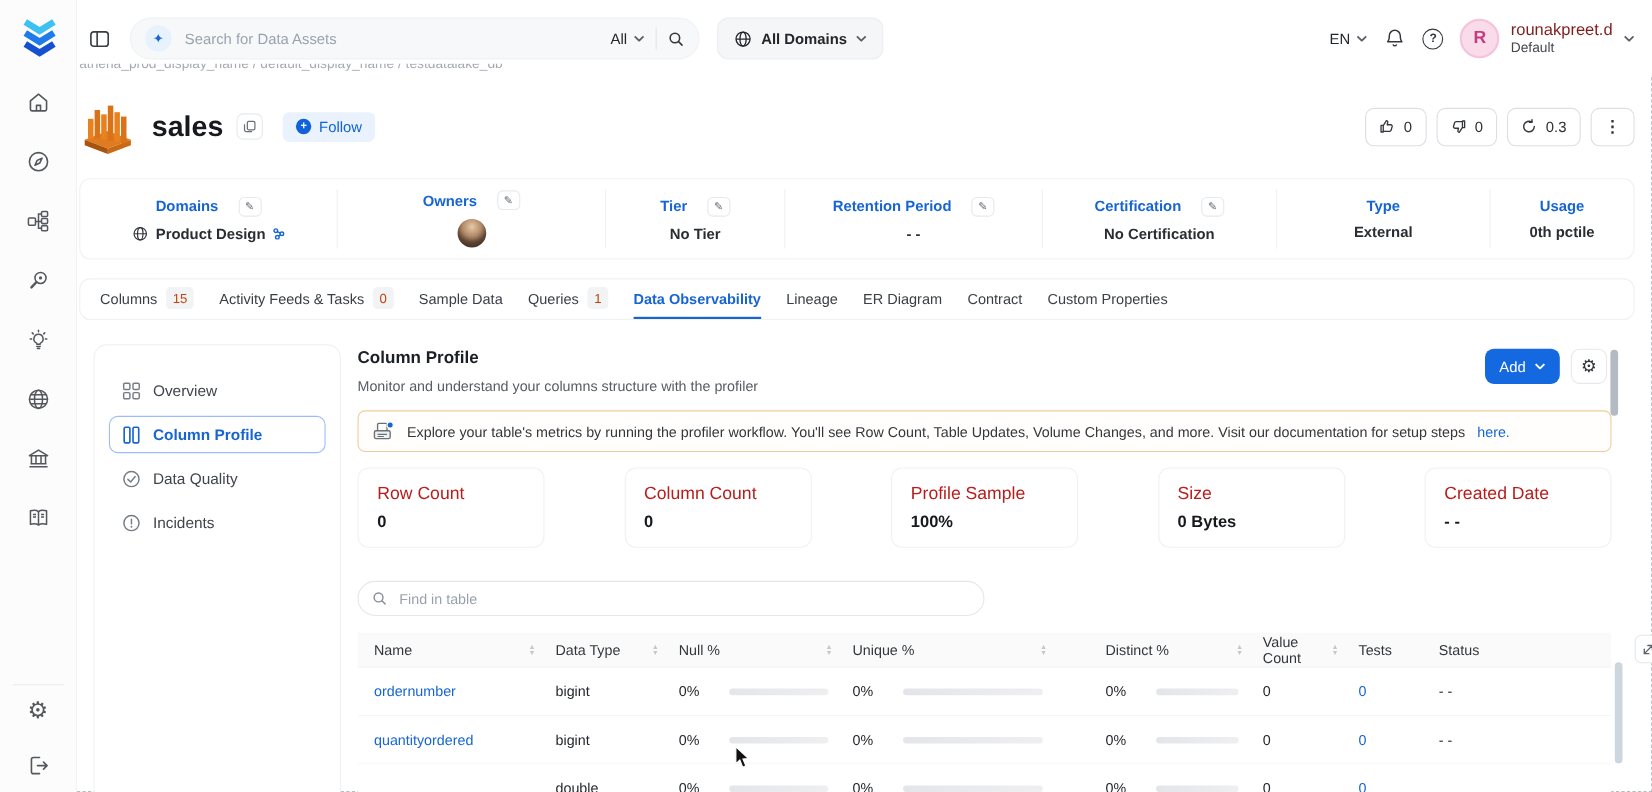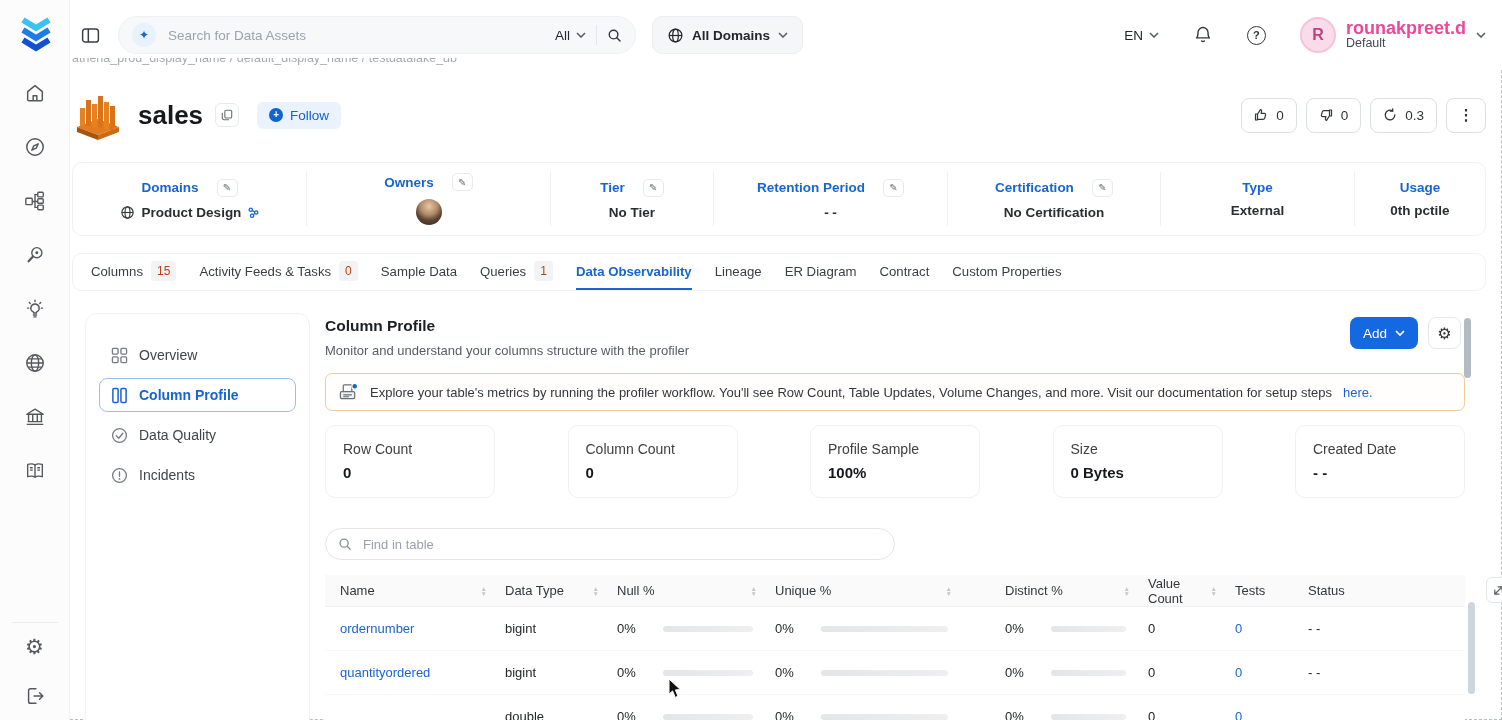--- a/index.html
+++ b/index.html
@@ -23,28 +23,28 @@
   .search-pill { width:518px; height:38px; margin-left:16px; background:#f7f8fa; border:1px solid #eff1f3; border-radius:19px;
                  display:flex; align-items:center; gap:10px; padding:0 13px; }
   .spark-bubble { width:24px; height:24px; border-radius:50%; background:#e7f2fd; color:#1765d1; font-size:12px;
                   display:flex; align-items:center; justify-content:center; flex:0 0 auto; }
   .search-input { flex:1; border:none; outline:none; background:transparent; font-size:13.5px; color:#3a3f45; font-family:inherit; }
   .search-input::placeholder { color:#9aa3ad; }
   .scope { display:flex; align-items:center; gap:6px; font-size:13.5px; color:#23262b;text-align:right; }
   .pill-divider { width:1px; height:20px; background:#e3e6ea; }
   .domains-pill { margin-left:16px; height:38px; background:#f5f6f8; border:1px solid #ebedf0; border-radius:10px;
                   display:flex; align-items:center; gap:8px; padding:0 14px; font-size:13.5px; font-weight:700; color:#23262b; }
-  .nav-right { margin-left:auto; display:flex; align-items:center; gap:34px; }
+  .nav-right { margin-left:auto; display:flex; align-items:center; gap:15px; }
   .lang { display:flex; align-items:center; gap:6px; font-size:13.5px; color:#23262b; }
   .help-circle { width:19px; height:19px; border:1.5px solid #33373c; border-radius:50%; font-size:11px; color:#33373c;
                  display:flex; align-items:center; justify-content:center; font-weight:700; }
   .user-block { display:flex; align-items:center; gap:10px; }
   .avatar { width:36px; height:36px; border-radius:50%; background:#fadbe9; border:2px solid #f5c3db; color:#c13f7f;
             font-size:16px; font-weight:600; display:flex; align-items:center; justify-content:center; }
-  .user-name { font-size:18px; font-weight:700; color:#ec4899; line-height:16px; }
+  .user-name { font-size:15px; font-weight:400; color:#7f1d1d; line-height:16px; }
   .user-team { font-size:12.5px; color:#44484e; line-height:15px; }
 
   
   .breadcrumb-clip { position:absolute; left:72px; top:58px; height:12px; width:620px; overflow:hidden; }
   .breadcrumb-text { display:block; margin-top:-7px; font-size:12.5px; color:#8f959d; opacity:.8; white-space:nowrap; }
 
   
   .entity-row { position:absolute; left:72px; right:16px; top:86px; height:58px; display:flex; align-items:center; }
   .entity-icon { width:52px; height:52px; flex:0 0 auto; }
   .entity-title { font-size:26px; font-weight:700; color:#17191c; margin-left:14px; }
@@ -96,21 +96,21 @@
   .ch-sub { position:absolute; top:43px; left:0; font-size:13px; color:#565d66; }
   .add-btn { position:absolute; top:17px; right:47px; width:68px; height:32px; background:#1468e0; border-radius:8px; color:#fff;
              font-size:13.5px; display:flex; align-items:center; justify-content:center; gap:8px; cursor:pointer; }
   .gear-btn { position:absolute; top:17px; right:4px; width:33px; height:32px; background:#fff; border:1px solid #e6e8eb;
               border-radius:8px; display:flex; align-items:center; justify-content:center; font-size:16px; color:#33373c; cursor:pointer; }
   .banner { position:absolute; top:73px; left:0; right:0; height:38px; border:1px solid #eecd9a; border-radius:7px; background:#fffefc;
             display:flex; align-items:center; gap:11px; padding:0 12px; font-size:13px; color:#33373c; white-space:nowrap; }
   .banner a, .banner .lnk { color:#1765d1; text-decoration:none; cursor:pointer; }
   .stats-row { position:absolute; top:125px; left:0; right:0; display:flex; justify-content:space-between; }
   .stat-card { width:170px; height:73px; border:1px solid #f0f1f3; border-radius:10px; background:#fff; padding:15px 17px; }
-  .stat-label { font-size:14px; color:#404040; }
+  .stat-label { font-size:16px; color:#b91c1c; }
   .stat-value { margin-top:7px; font-size:15px; font-weight:700; color:#15181c; }
   .find-box { position:absolute; top:228px; left:0; width:570px; height:32px; border:1px solid #e4e7ea; border-radius:16px;
               background:#fff; display:flex; align-items:center; gap:9px; padding:0 12px; color:#868e98; }
   .find-input { flex:1; border:none; outline:none; background:transparent; font-size:13px; color:#3a3f45; font-family:inherit; }
   .find-input::placeholder { color:#9aa1ab; }
 
   
   .ptable { position:absolute; top:275px; left:0; right:0; bottom:0; overflow:hidden; }
   .thead { display:flex; align-items:center; height:32px; background:#fafafa; border-bottom:1px solid #f0f1f3;
            font-size:13px; color:#33373c; }

